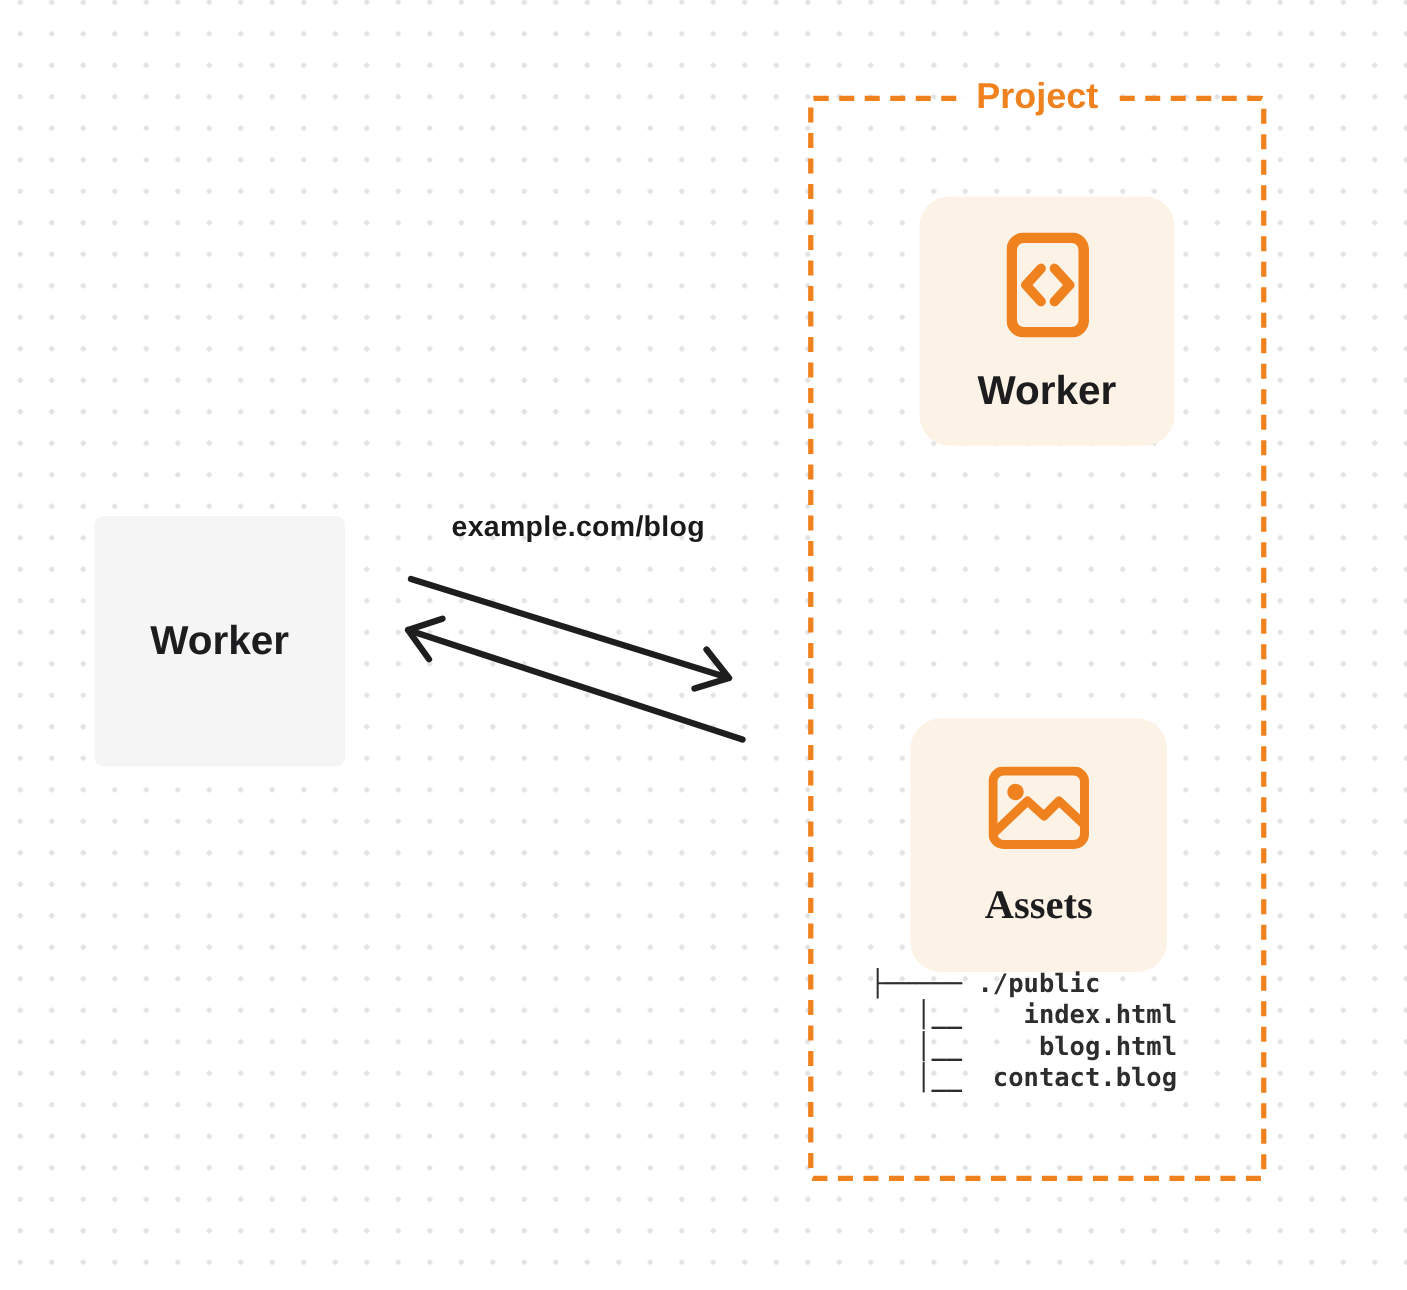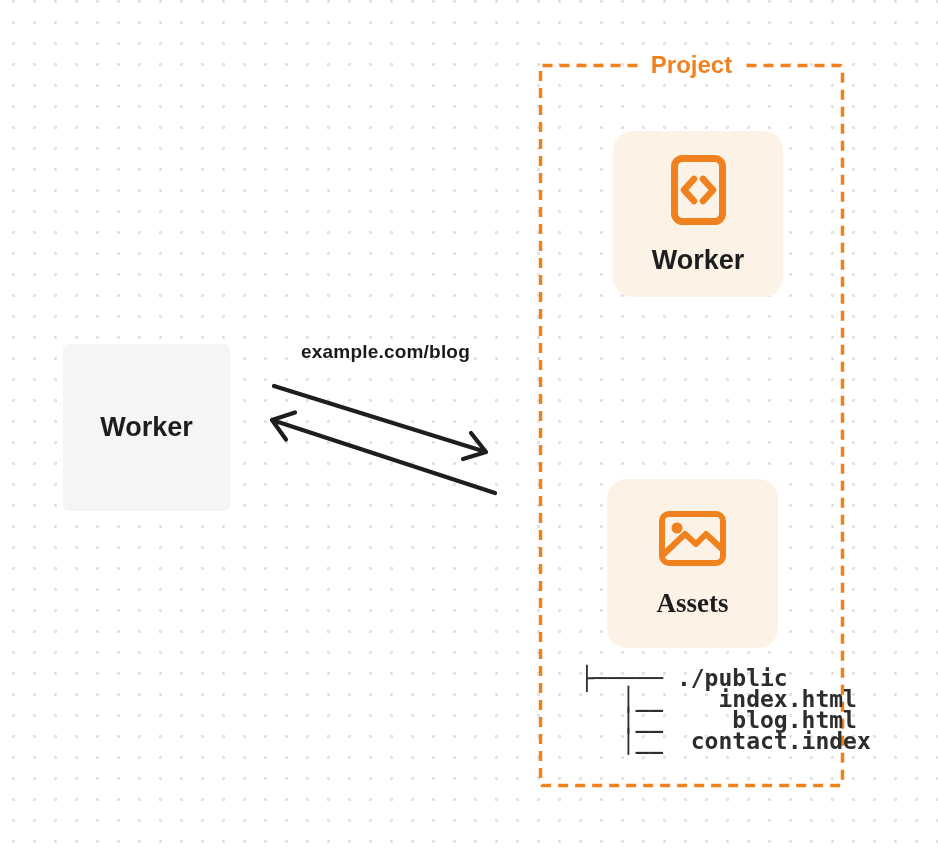--- a/index.html
+++ b/index.html
@@ -30,23 +30,23 @@
     position:absolute;background:#FDF2E6;border-radius:20px;
     display:flex;flex-direction:column;align-items:center;justify-content:center;
   }
   .card.worker{left:613px;top:131px;width:170px;height:166px;gap:22px;}
   .card.assets{left:607px;top:479px;width:171px;height:169px;gap:24px;font-family:Liberation Serif, serif;}
   .req-label{
     position:absolute;left:281px;top:341px;
     font-size:19px;font-weight:700;color:#1A1A1A;letter-spacing:.2px;margin-left:20px;
   }
   .file-tree{
-    position:absolute;left:580px;top:668px;
+    position:absolute;left:580px;top:646px;
     font-family:"DejaVu Sans Mono",monospace;
-    font-size:23px;font-weight:700;line-height:21px;color:#2D2D2D;
+    font-size:17px;font-weight:700;line-height:21px;color:#2D2D2D;
   }
   .file-tree .tree-line{white-space:pre;}
 </style>
 </head>
 <body>
 
 <div class="canvas">
 
   <svg class="overlay" width="938" height="860" viewBox="0 0 938 860">
     <rect x="540.5" y="65.5" width="302" height="720" rx="2" fill="none" stroke="#F0811F" stroke-width="3.5" stroke-dasharray="10 7"></rect>
@@ -81,16 +81,16 @@
       <circle cx="18" cy="17" r="5.5" fill="#F0811F"></circle>
       <path d="M5,43 L26,23 L37,33 L47,23 L63,38" fill="none" stroke="#F0811F" stroke-width="6" stroke-linecap="round" stroke-linejoin="round"></path>
     </svg>
     <span class="node-label">Assets</span>
   </div>
 
   <div class="file-tree">
     <div class="tree-line">├───── ./public</div>
     <div class="tree-line">   │__    index.html</div>
     <div class="tree-line">   │__     blog.html</div>
-    <div class="tree-line">   │__  contact.index</div>
+    <div class="tree-line">   │__  contact.blog</div>
   </div>
 
 </div>
 
 </body></html>

